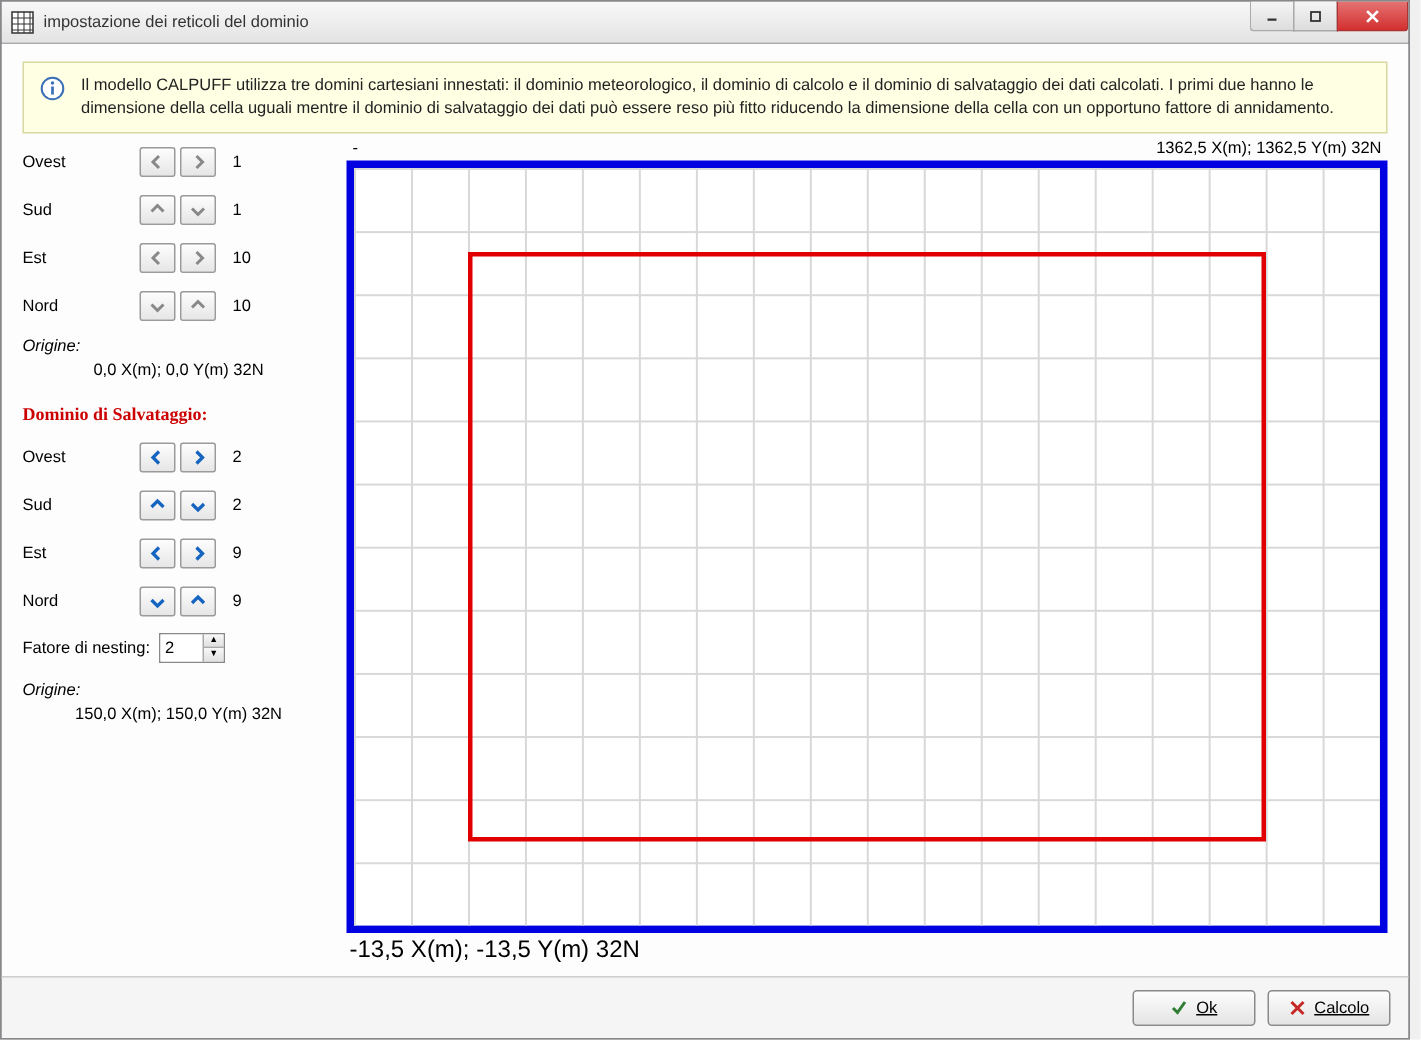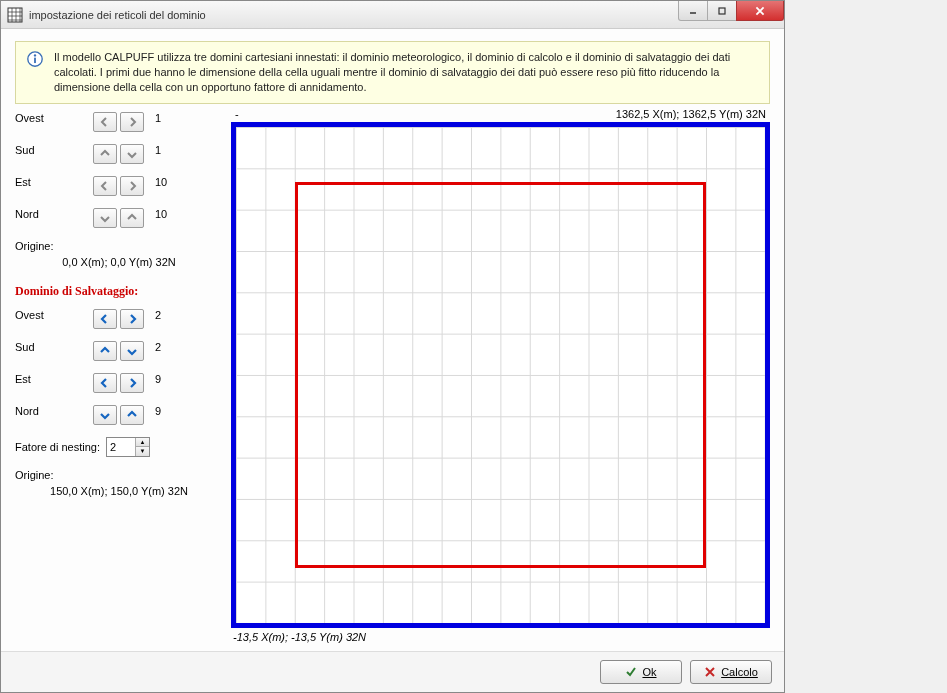--- a/index.html
+++ b/index.html
@@ -5,21 +5,21 @@
     * { box-sizing: border-box; margin: 0; padding: 0; }
     body {
       font-family: Tahoma, "Segoe UI", sans-serif;
       font-size: 11px;
       background: #f0f0f0;
       width: 947px;
       height: 693px;
       overflow: hidden;
     }
     .window {
-      width: 785px;
+      width: 940px;
       height: 693px;
       background: #0f172a;
       border: 1px solid #888;
       display: flex;
       flex-direction: column;
     }
     .titlebar {
       height: 28px;
       background: linear-gradient(to bottom, #f8f8f8, #e4e4e4);
       border-bottom: 1px solid #ccc;
@@ -92,37 +92,37 @@
     }
     .section-title {
       font-weight: bold;
       margin-bottom: 10px;
       font-size: 12px;
     }
     .section-title.blue { color: #0000cc; }
     .section-title.red { color: #cc0000; font-family: Liberation Serif, serif; }
     .ctrl-row {
       display: flex;
-      align-items: flex-start;
+      align-items: center;
       margin-bottom: 10px;
       height: 22px;
     }
     .ctrl-label { width: 78px; }
     .arrow-btn {
       width: 24px; height: 20px;
       background: linear-gradient(to bottom, #fdfdfd, #e6e6e6);
       border: 1px solid #9a9a9a;
       border-radius: 2px;
       display: inline-flex; align-items: center; justify-content: center;
       margin-right: 3px;
       cursor: default;
     }
     .arrow-btn svg { width: 12px; height: 12px; }
     .ctrl-value { margin-left: 8px; width: 20px; }
-    .origin-label { margin-top: 6px; margin-bottom: 4px; }
+    .origin-label { margin-top: 6px; margin-bottom: 4px; font-style: italic; }
     .origin-value { margin-bottom: 16px; text-align: center; }
     .nesting-row { display: flex; align-items: center; margin: 6px 0 12px 0; }
     .nesting-row label { margin-right: 6px; }
     .spinner {
       display: inline-flex; align-items: stretch;
       border: 1px solid #888; height: 20px;
       background: #fff;
     }
     .spinner input {
       width: 28px; border: none; font-size: 11px; padding: 0 3px;
@@ -162,21 +162,21 @@
       position: absolute; inset: 0;
       background-image:
         linear-gradient(to right, #d8d8d8 1px, transparent 1px),
         linear-gradient(to bottom, #d8d8d8 1px, transparent 1px);
       background-size: calc(100%/18) calc(100%/12);
     }
     .red-box {
       position: absolute;
       border: 3px solid #e00000;
     }
-    .plot-bottom-label { font-size: 11px; margin-top: 3px; padding-left: 2px; font-style: italic; }
+    .plot-bottom-label { font-size: 16px; margin-top: 3px; padding-left: 2px; }
 
     .footer {
       display: flex; justify-content: flex-end; align-items: flex-start;
       gap: 8px;
       padding: 8px 12px;
       border-top: 1px solid #ddd;
       background: #f5f5f5;
     }
     .btn {
       min-width: 82px; height: 24px;

